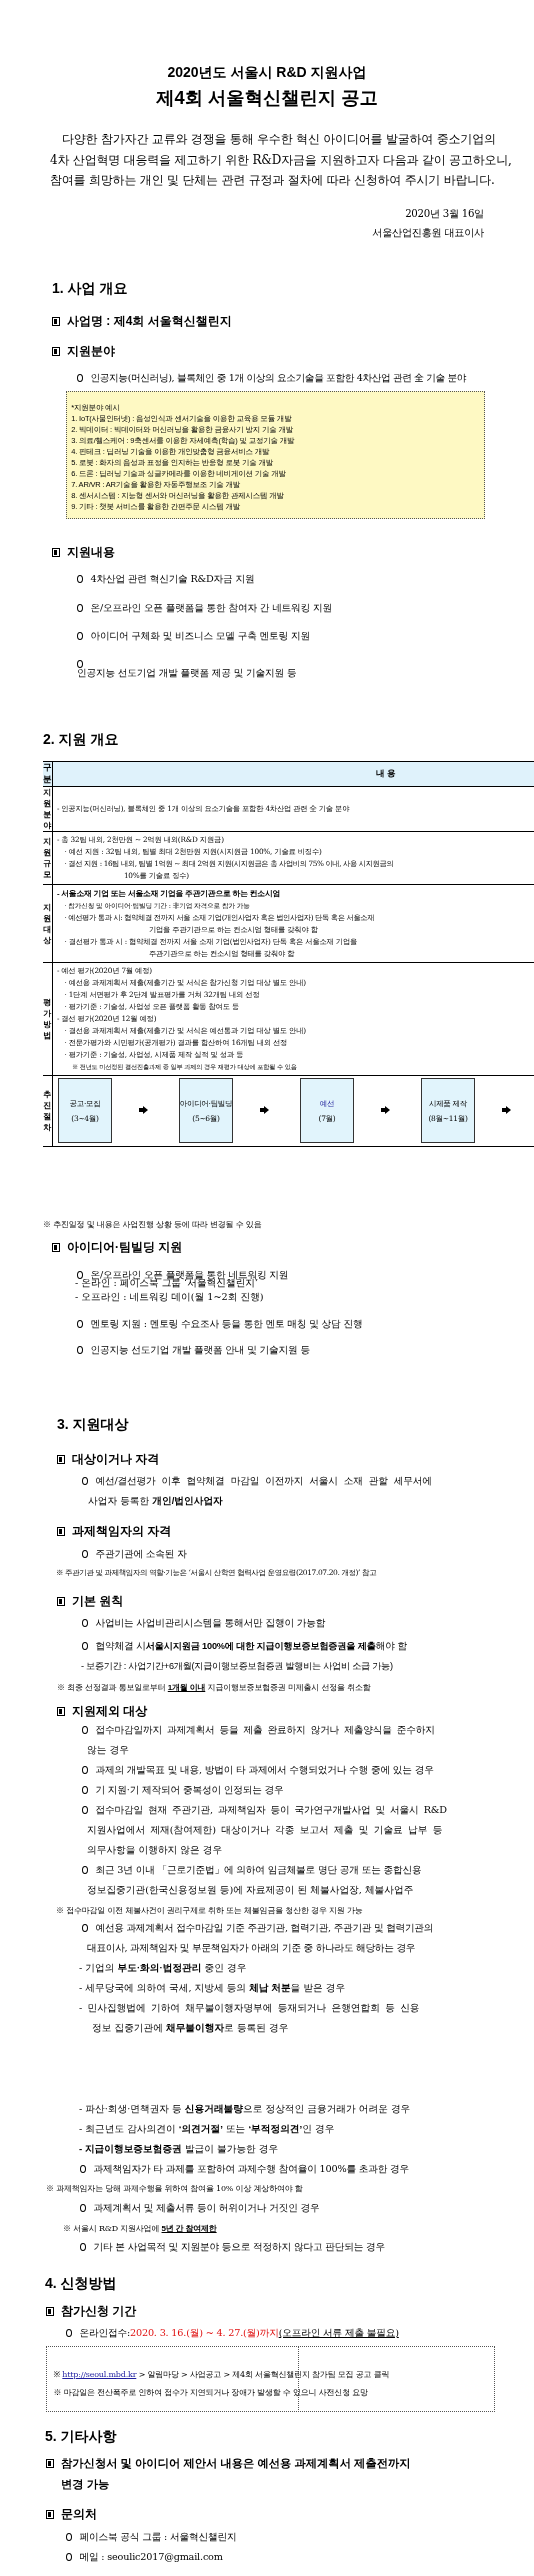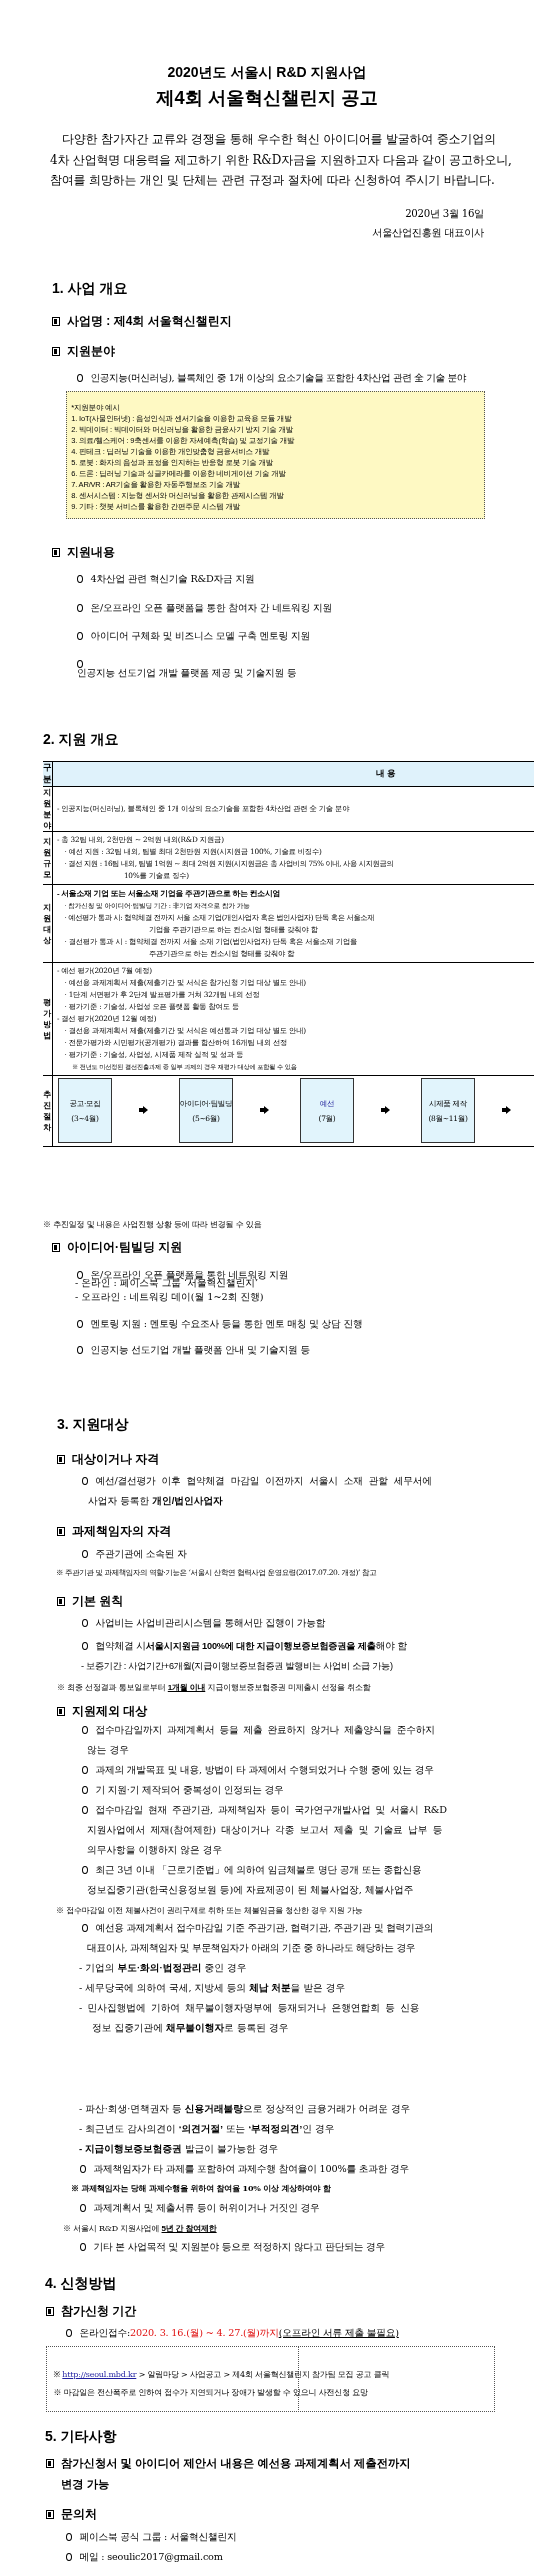--- a/index.html
+++ b/index.html
@@ -313,21 +313,21 @@
   <div class="abs sub" style="left:79px; top:2123px;">
     <span>- 최근년도 감사의견이 </span><span class="b">‘의견거절’</span><span> 또는 </span><span class="b">‘부적정의견’</span><span>인 경우</span>
   </div>
   <div class="abs sub" style="left:79px; top:2143px;">
     <span class="b">- 지급이행보증보험증권</span><span> 발급이 불가능한 경우</span>
   </div>
   <div class="abs bul" style="left:68px; top:2163px;">
     <span class="circ"></span>
     <span>과제책임자가 타 과제를 포함하여 과제수행 참여율이 100%를 초과한 경우</span>
   </div>
-  <div class="abs note" style="left:71px; top:2183px;font-weight:bold;">※ 과제책임자는 당해 과제수행을 위하여 참여율 10% 이상 계상하여야 함</div>
+  <div class="abs note" style="left:46px; top:2183px;">※ 과제책임자는 당해 과제수행을 위하여 참여율 10% 이상 계상하여야 함</div>
   <div class="abs bul" style="left:68px; top:2202px;">
     <span class="circ"></span>
     <span>과제계획서 및 제출서류 등이 허위이거나 거짓인 경우</span>
   </div>
   <div class="abs note" style="left:63px; top:2223px;">
     <span>※ 서울시 R&amp;D 지원사업에 </span><span class="b u">5년 간 참여제한</span>
   </div>
   <div class="abs bul" style="left:68px; top:2241px;">
     <span class="circ"></span>
     <span>기타 본 사업목적 및 지원분야 등으로 적정하지 않다고 판단되는 경우</span>

